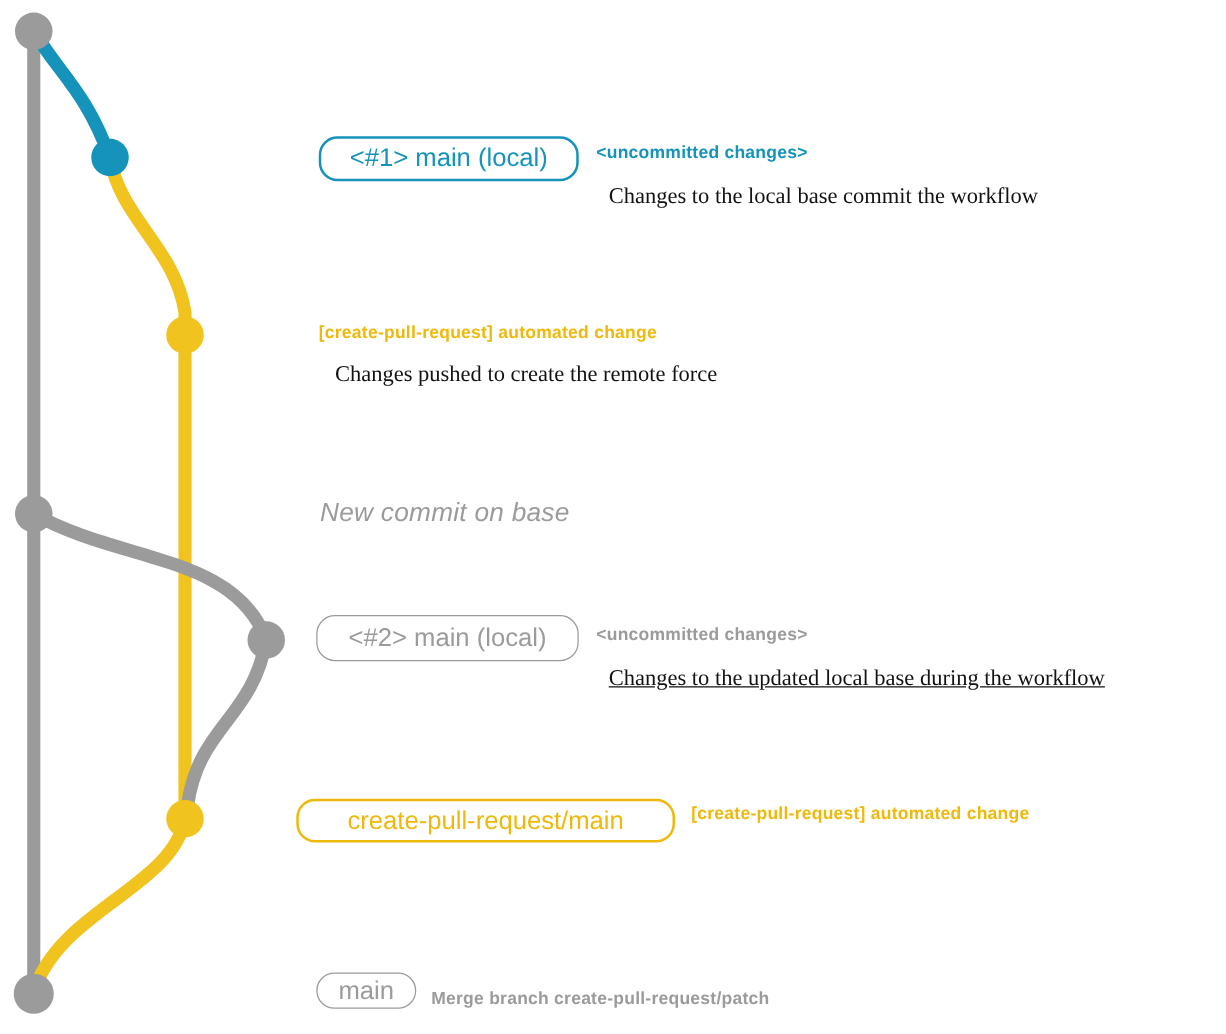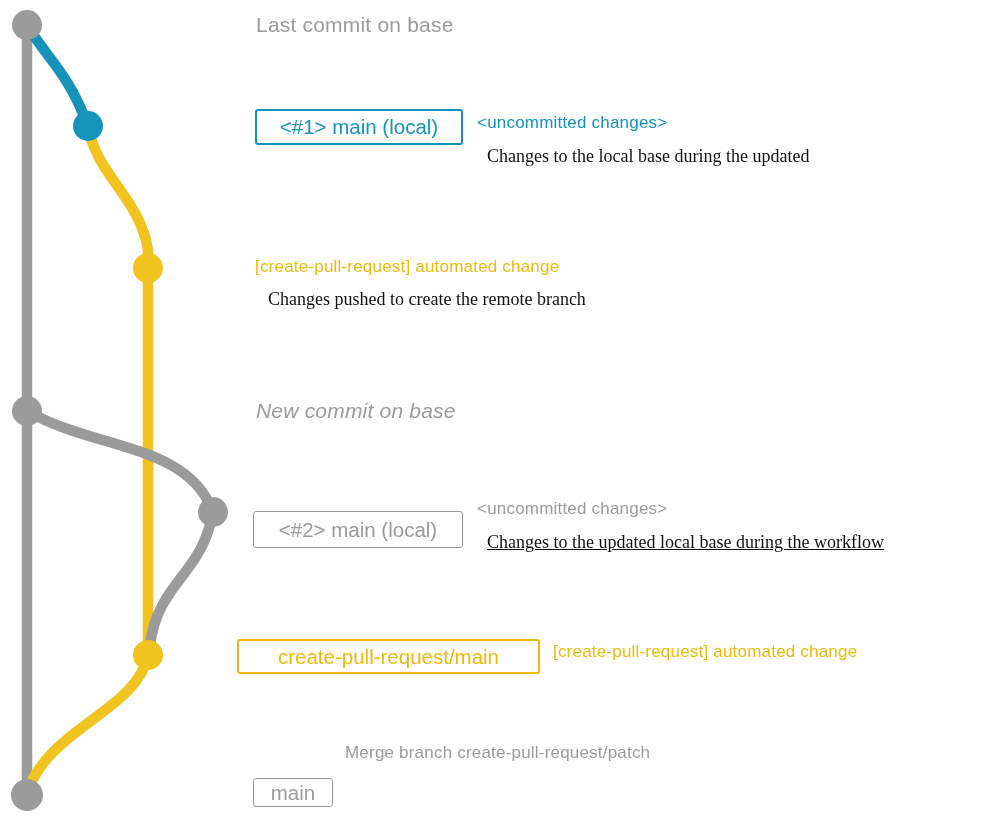--- a/index.html
+++ b/index.html
@@ -14,40 +14,41 @@
   .graph-svg { position: absolute; left: 0; top: 0; }
 
   .anno { position: absolute; white-space: nowrap; }
 
   .caption {
     color: var(--gray);
     font-size: 21px;
     letter-spacing: 0.2px;
   }
   .title {
-    font-size: 17px;
+    font-size: 14px;
     letter-spacing: 0.2px;
+    font-weight: bold;
   }
   .title.blue   { color: var(--blue); }
   .title.yellow { color: var(--yellow_text); }
   .title.gray   { color: var(--gray); }
 
   .desc {
     font-family: "Liberation Serif", serif;
     font-size: 18px;
     color: var(--ink);
   }
 
   .badge {
     box-sizing: border-box;
     display: flex;
     align-items: center;
     justify-content: center;
     border: 2px solid;
-    border-radius: 3px;
+    border-radius: 15px;
     font-size: 20.5px;
     background: var(--background, #fff);
   }
   .badge.blue   { border-color: var(--blue);   color: var(--blue); }
   .badge.gray   { border-color: var(--gray);   color: var(--gray); border-width: 1.5px; }
   .badge.yellow { border-color: var(--yellow_text); color: var(--yellow_text); }
 </style>
 </head>
 <body>
 
@@ -64,34 +65,33 @@
 
     <circle cx="27" cy="25" r="15" fill="#9b9b9b"></circle>
     <circle cx="88" cy="126" r="15" fill="#1593bb"></circle>
     <circle cx="148" cy="268" r="15" fill="#f0c31f"></circle>
     <circle cx="27" cy="411" r="15" fill="#9b9b9b"></circle>
     <circle cx="213" cy="512" r="15" fill="#9b9b9b"></circle>
     <circle cx="148" cy="655" r="15" fill="#f0c31f"></circle>
     <circle cx="27" cy="795" r="16" fill="#9b9b9b"></circle>
   </svg>
 
-  <div class="anno caption" style="left:256px; top:13px;">Last commit on base</div>
 
   <div class="anno badge blue" style="left:255px; top:109px; width:208px; height:36px;">&lt;#1&gt; main (local)</div>
   <div class="anno title blue" style="left:477px; top:113px;">&lt;uncommitted changes&gt;</div>
-  <div class="anno desc" style="left:487px; top:146px;">Changes to the local base during the updated</div>
+  <div class="anno desc" style="left:487px; top:146px;">Changes to the local base commit the workflow</div>
 
   <div class="anno title yellow" style="left:255px; top:257px;">[create-pull-request] automated change</div>
-  <div class="anno desc" style="left:268px; top:289px;">Changes pushed to create the remote branch</div>
+  <div class="anno desc" style="left:268px; top:289px;">Changes pushed to create the remote force</div>
 
   <div class="anno caption" style="left:256px; top:399px;font-style:italic;">New commit on base</div>
 
-  <div class="anno badge gray" style="left:253px; top:511px; width:210px; height:37px;">&lt;#2&gt; main (local)</div>
+  <div class="anno badge gray" style="left:253px; top:492px; width:210px; height:37px;">&lt;#2&gt; main (local)</div>
   <div class="anno title gray" style="left:477px; top:499px;">&lt;uncommitted changes&gt;</div>
   <div class="anno desc" style="left:487px; top:532px;text-decoration:underline;">Changes to the updated local base during the workflow</div>
 
   <div class="anno badge yellow" style="left:237px; top:639px; width:303px; height:35px;">create-pull-request/main</div>
   <div class="anno title yellow" style="left:553px; top:642px;">[create-pull-request] automated change</div>
 
   <div class="anno badge gray" style="left:253px; top:778px; width:80px; height:29px;">main</div>
-  <div class="anno title gray" style="left:345px; top:743px;">Merge branch create-pull-request/patch</div>
+  <div class="anno title gray" style="left:345px; top:790px;">Merge branch create-pull-request/patch</div>
 
 </div>
 
 </body></html>

